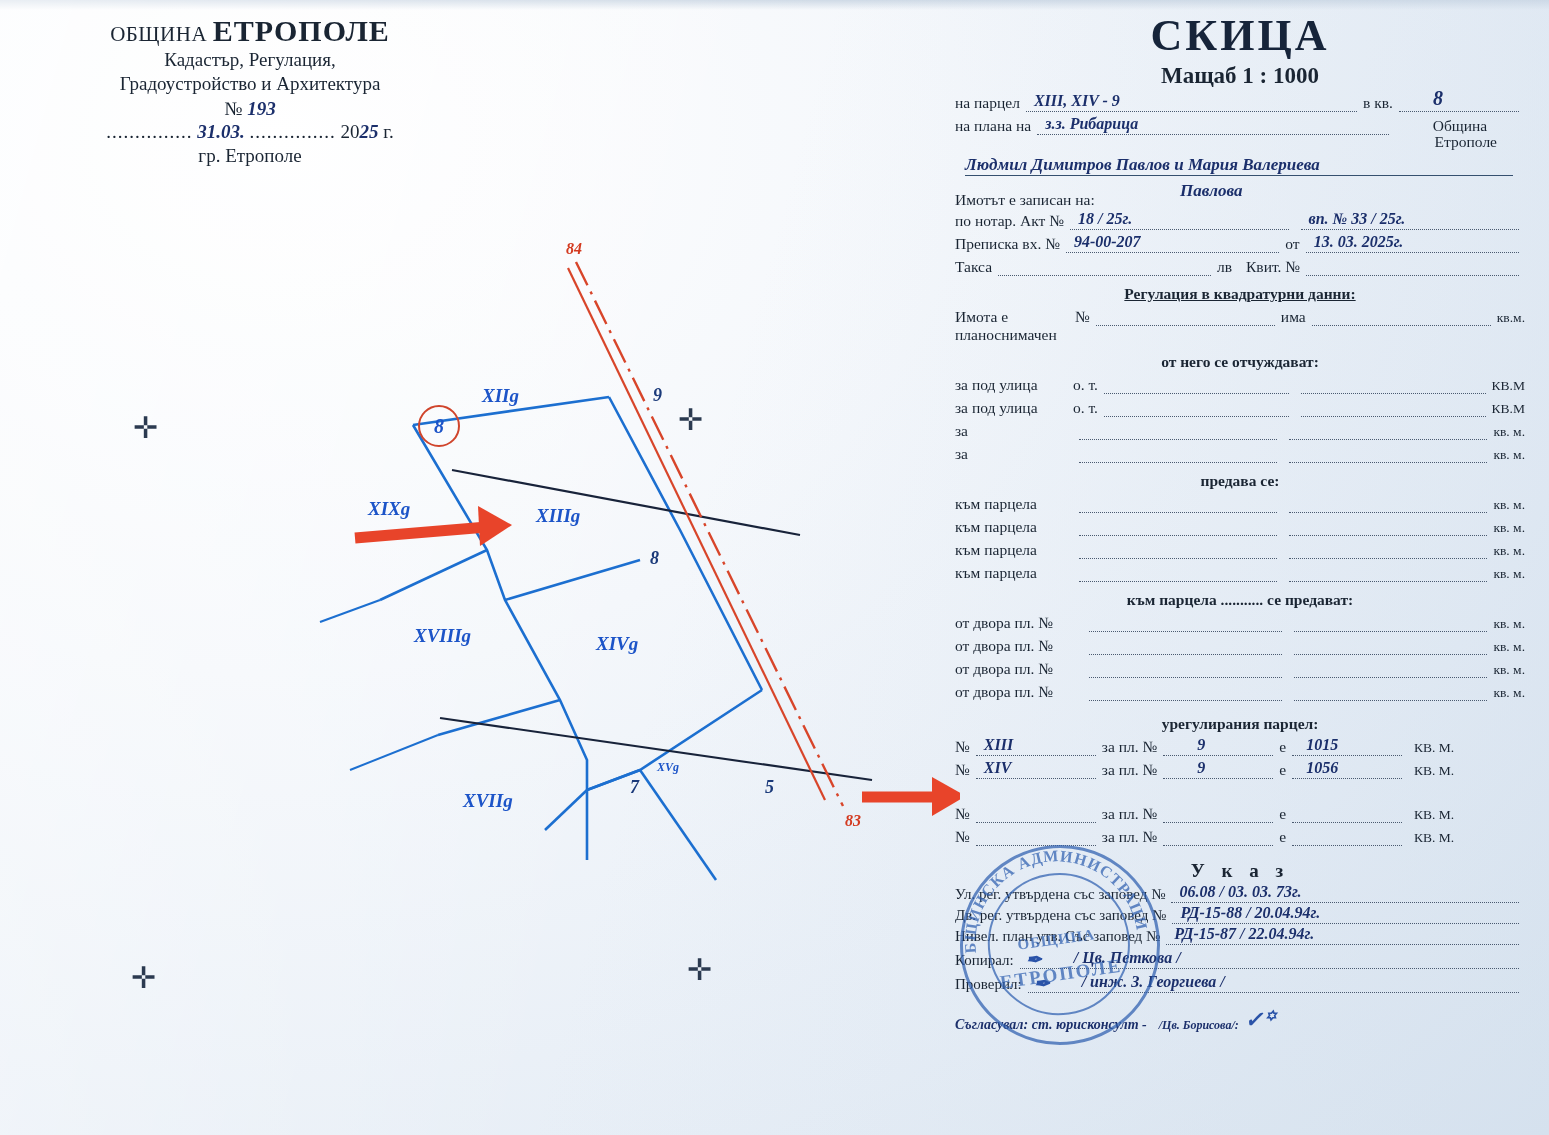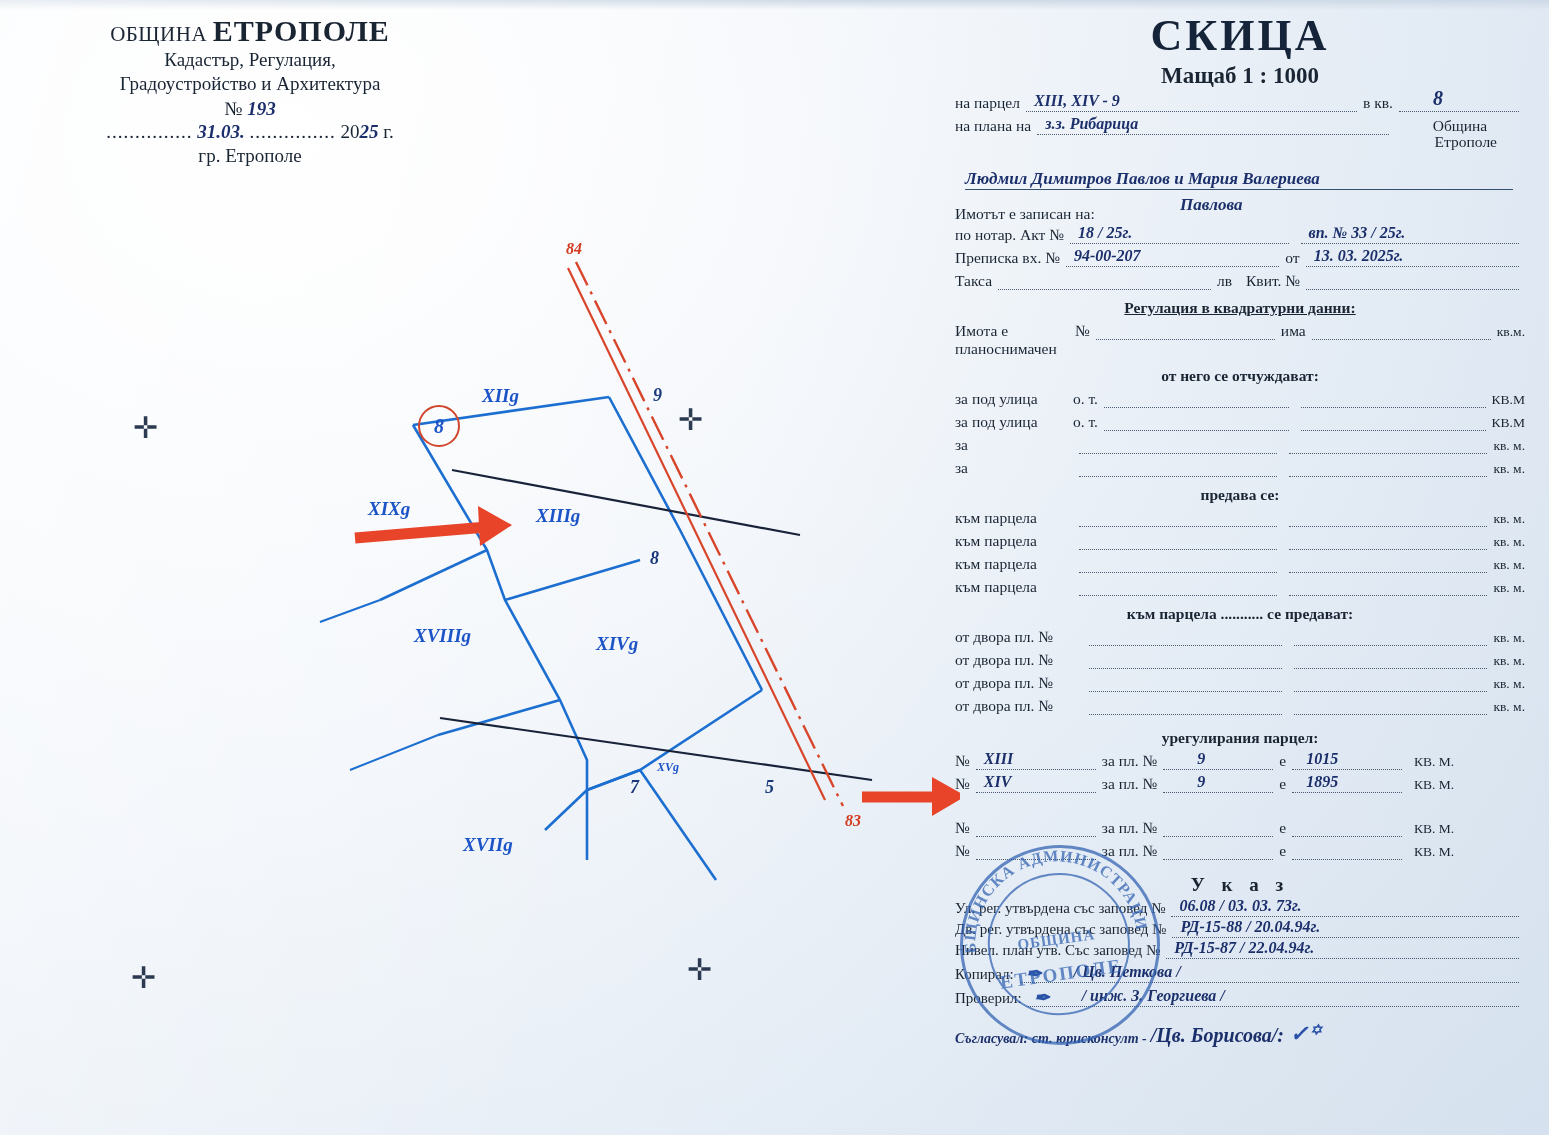--- a/index.html
+++ b/index.html
@@ -198,21 +198,21 @@
   <div class="cross" style="left:131px;top:963px">✛</div>
   <div class="cross" style="left:687px;top:955px">✛</div>
 
   <div class="circle8">8</div>
 
   <div class="plotlabel" style="left:482px;top:385px">XIIg</div>
   <div class="plotlabel" style="left:536px;top:505px">XIIIg</div>
   <div class="plotlabel" style="left:368px;top:498px">XIXg</div>
   <div class="plotlabel" style="left:414px;top:625px">XVIIIg</div>
   <div class="plotlabel" style="left:596px;top:633px">XIVg</div>
-  <div class="plotlabel" style="left:463px;top:834px">XVIIg</div>
+  <div class="plotlabel" style="left:463px;top:790px">XVIIg</div>
   <div class="plotlabel small" style="left:657px;top:760px">XVg</div>
 
   <div class="nodenum" style="left:653px;top:385px">9</div>
   <div class="nodenum" style="left:650px;top:548px">8</div>
   <div class="nodenum" style="left:630px;top:777px">7</div>
   <div class="nodenum" style="left:765px;top:777px">5</div>
 
   <div class="rednum" style="left:566px;top:240px">84</div>
   <div class="rednum" style="left:845px;top:812px">83</div>
 </div>
@@ -237,21 +237,21 @@
     <span class="lbl">на плана на</span>
     <span class="fill">
         <i class="hw">з.з. Рибарица</i>
       </span>
     <span style="width:130px;text-align:center">
       <span class="lbl">Община</span>
     </span>
   </div>
   <div style="text-align:right;padding-right:28px;margin-top:-2px">Етрополе</div>
 
-  <div style="position:relative;height:52px;margin-top:18px">
+  <div style="position:relative;height:52px;margin-top:4px">
     <div class="hand" style="position:absolute;left:10px;top:0;font-size:17px;white-space:nowrap">Людмил Димитров Павлов и Мария Валериева</div>
     <div class="hand" style="position:absolute;left:225px;top:26px;font-size:17px">Павлова</div>
     <div style="position:absolute;left:0;bottom:-2px;font-size:15.5px">Имотът е записан на:</div>
     <div style="position:absolute;left:10px;top:20px;width:548px;border-bottom:1px solid #35506f"></div>
   </div>
 
   <div class="row">
     <span class="lbl">по нотар. Акт №</span>
     <span class="fill">
         <i class="hw">18 / 25г.</i>
@@ -401,21 +401,21 @@
     <span class="lbl">№</span>
     <span class="fill" style="max-width:120px">
         <i class="hw">XIV</i>
       </span>
     <span class="lbl">за пл. №</span>
     <span class="fill" style="max-width:110px">
         <i class="hw" style="left:34px">9</i>
       </span>
     <span class="lbl">е</span>
     <span class="fill" style="max-width:110px">
-        <i class="hw" style="left:14px">1895</i>
+        <i class="hw" style="left:14px">1056</i>
       </span>
     <span class="kvm right-kvm">КВ. М.</span>
   </div>
   <div class="row" style="margin-top:26px">
     <span class="lbl">№</span>
     <span class="fill" style="max-width:120px"></span>
     <span class="lbl">за пл. №</span>
     <span class="fill" style="max-width:110px"></span>
     <span class="lbl">е</span>
     <span class="fill" style="max-width:110px"></span>
@@ -463,21 +463,21 @@
     <span class="lbl">Проверил:</span>
     <span class="fill" style="overflow:visible">
       <i class="hw" style="left:6px;bottom:-3px;color:#2a53a8;font-size:19px">✒︎</i>
       <i class="hw" style="left:54px">/ инж. З. Георгиева /</i>
     </span>
   </div>
 
 
   <div class="sign-row" style="margin-top:10px">
     <span class="hand" style="font-size:14px;white-space:nowrap">Съгласувал: ст. юрисконсулт -</span>
-    <span class="hand" style="font-size:20px;white-space:nowrap;margin-left:4px">/Цв. Борисова/:</span>
+    <span class="hand" style="font-size:12px;white-space:nowrap;margin-left:12px">/Цв. Борисова/:</span>
     <span class="hand" style="color:#2a53a8;font-size:22px;margin-left:6px">✓꙳</span>
   </div>
 </div>
 
 <div id="stamp">
   <div class="c1"></div>
   <div class="c2"></div>
   <svg class="arc" viewBox="0 0 194 194">
     <defs>
       <path id="arcpath" d="M16,97 A81,81 0 0 1 178,97"></path>

